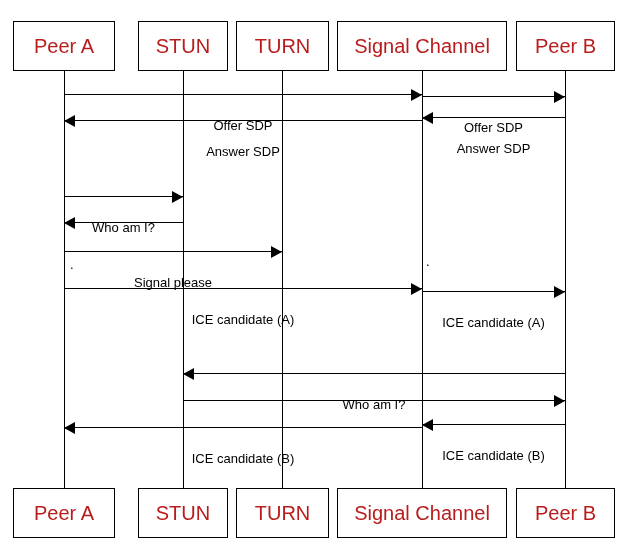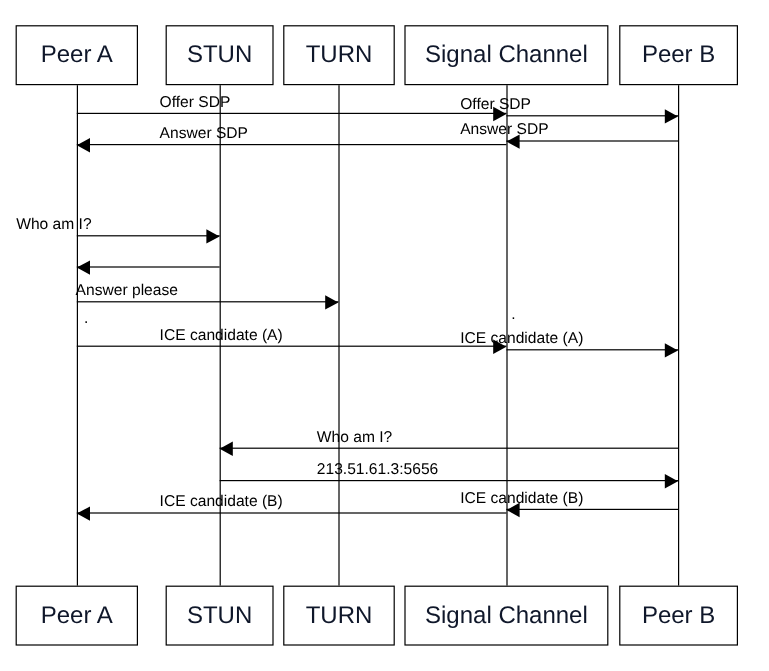--- a/index.html
+++ b/index.html
@@ -12,45 +12,46 @@
   }
   .abox{
     position:absolute;
     box-sizing:border-box;
     border:1.5px solid #000000;
     background:#ffffff;
     display:flex;align-items:center;justify-content:center;
   }
   .abox span{
     font-size:20px;
-    color:#0f172a;
+    color:#b91c1c;
     white-space:nowrap;
   }
   .lifeline{position:absolute;background:#000000;}
   .mline{position:absolute;background:#000000;}
   .arr-r{
     position:absolute;width:0;height:0;
     border-top:6px solid transparent;
     border-bottom:6px solid transparent;
     border-left:11px solid #000000;
   }
   .arr-l{
     position:absolute;width:0;height:0;
     border-top:6px solid transparent;
     border-bottom:6px solid transparent;
     border-right:11px solid #000000;
   }
   .mlabel{
     position:absolute;
     width:220px;
-    text-align:left;
+    text-align:center;
     font-size:13px;
     line-height:14px;
     color:#000000;
     white-space:nowrap;
+    margin-top:41px;
   }
   .dotnote{
     position:absolute;
     font-size:13px;
     line-height:13px;
     color:#000000;
   }
 </style>
 </head>
 <body>
@@ -103,33 +104,32 @@
     <div class="mline" style="left: 64px; top: 120px; width: 358px; height: 1.2px;"></div>
     <div class="arr-l" style="left: 64px; top: 115px;"></div>
     <div class="mlabel" style="left: 133px; top: 104px;">Answer SDP</div>
     <div class="mline" style="left: 64px; top: 196px; width: 119px; height: 1.2px;"></div>
     <div class="arr-r" style="left: 172px; top: 191px;"></div>
     <div class="mlabel" style="left: 13.5px; top: 180px;">Who am I?</div>
     <div class="mline" style="left: 64px; top: 222px; width: 119px; height: 1.2px;"></div>
     <div class="arr-l" style="left: 64px; top: 217px;"></div>
     <div class="mline" style="left: 64px; top: 251px; width: 218px; height: 1.2px;"></div>
     <div class="arr-r" style="left: 271px; top: 246px;"></div>
-    <div class="mlabel" style="left: 63px; top: 235px;">Answer please</div>
+    <div class="mlabel" style="left: 63px; top: 235px;">Signal please</div>
     <div class="mline" style="left: 64px; top: 288px; width: 358px; height: 1.2px;"></div>
     <div class="arr-r" style="left: 411px; top: 283px;"></div>
     <div class="mlabel" style="left: 133px; top: 272px;">ICE candidate (A)</div>
     <div class="mline" style="left: 422px; top: 291px; width: 143px; height: 1.2px;"></div>
     <div class="arr-r" style="left: 554px; top: 286px;"></div>
     <div class="mlabel" style="left: 383.5px; top: 275px;">ICE candidate (A)</div>
     <div class="mline" style="left: 183px; top: 373px; width: 382px; height: 1.2px;"></div>
     <div class="arr-l" style="left: 183px; top: 368px;"></div>
     <div class="mlabel" style="left: 264px; top: 357px;">Who am I?</div>
     <div class="mline" style="left: 183px; top: 400px; width: 382px; height: 1.2px;"></div>
     <div class="arr-r" style="left: 554px; top: 395px;"></div>
-    <div class="mlabel" style="left: 264px; top: 384px;">213.51.61.3:5656</div>
     <div class="mline" style="left: 422px; top: 424px; width: 143px; height: 1.2px;"></div>
     <div class="arr-l" style="left: 422px; top: 419px;"></div>
     <div class="mlabel" style="left: 383.5px; top: 408px;">ICE candidate (B)</div>
     <div class="mline" style="left: 64px; top: 427px; width: 358px; height: 1.2px;"></div>
     <div class="arr-l" style="left: 64px; top: 422px;"></div>
     <div class="mlabel" style="left: 133px; top: 411px;">ICE candidate (B)</div>
     <div class="dotnote" style="left: 70px; top: 258px;">.</div>
     <div class="dotnote" style="left: 426px; top: 255px;">.</div>
   </div>
 

